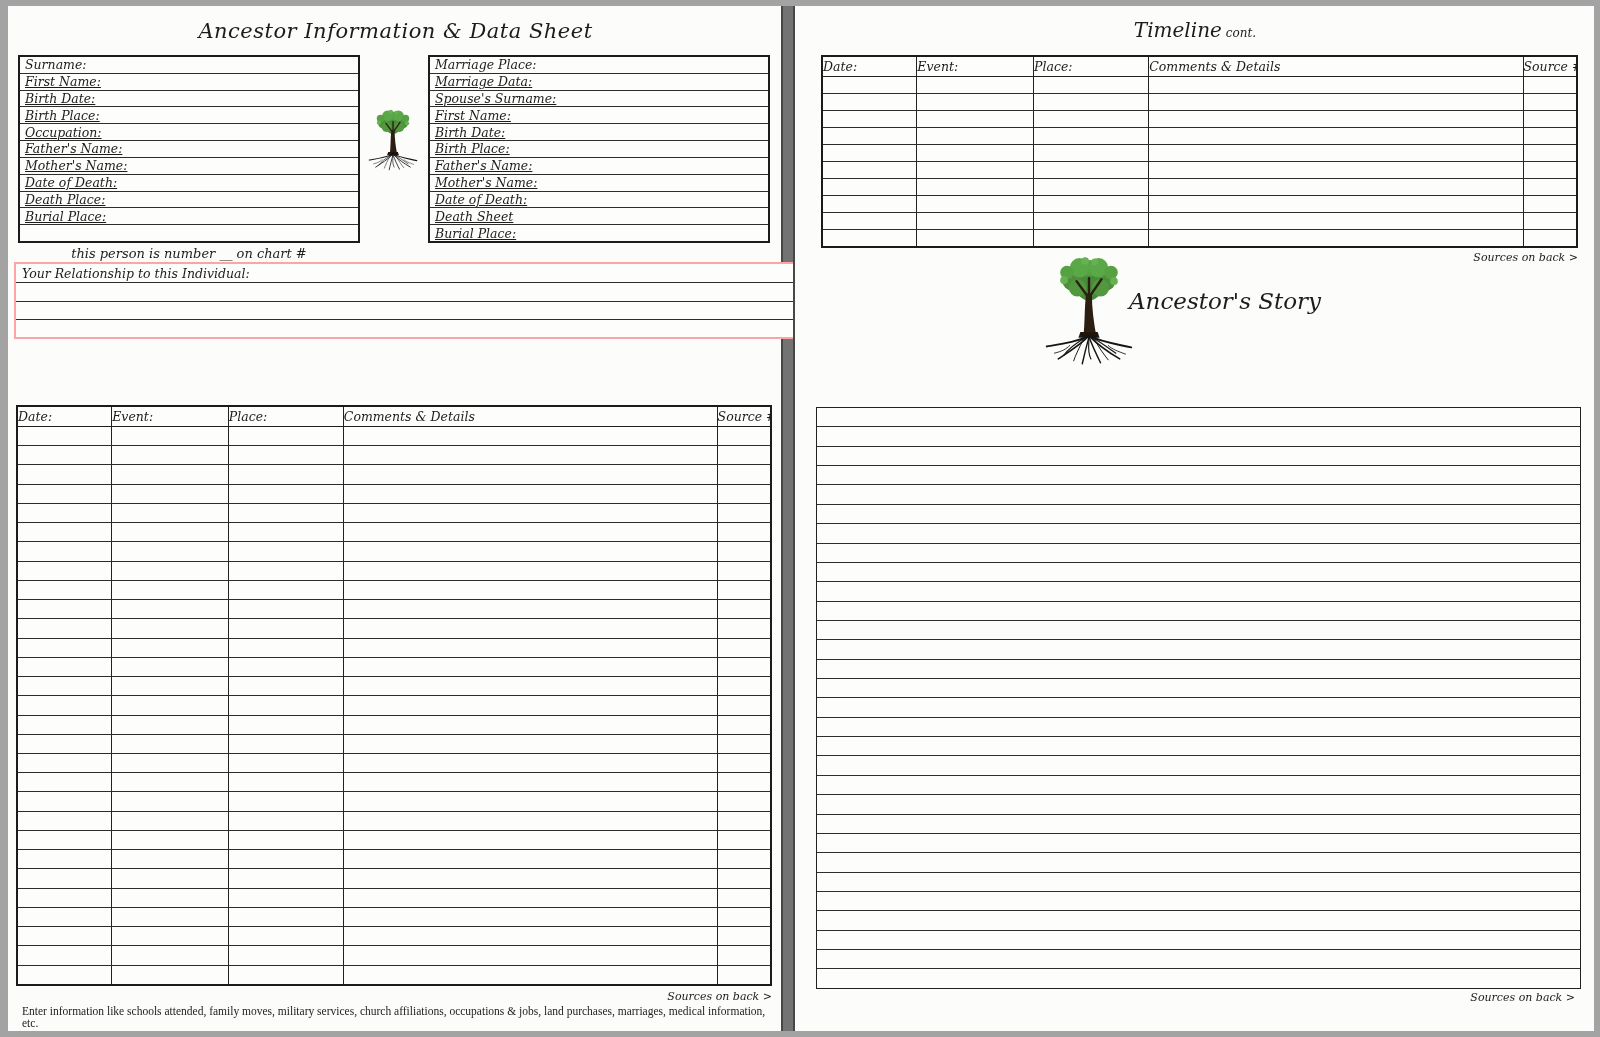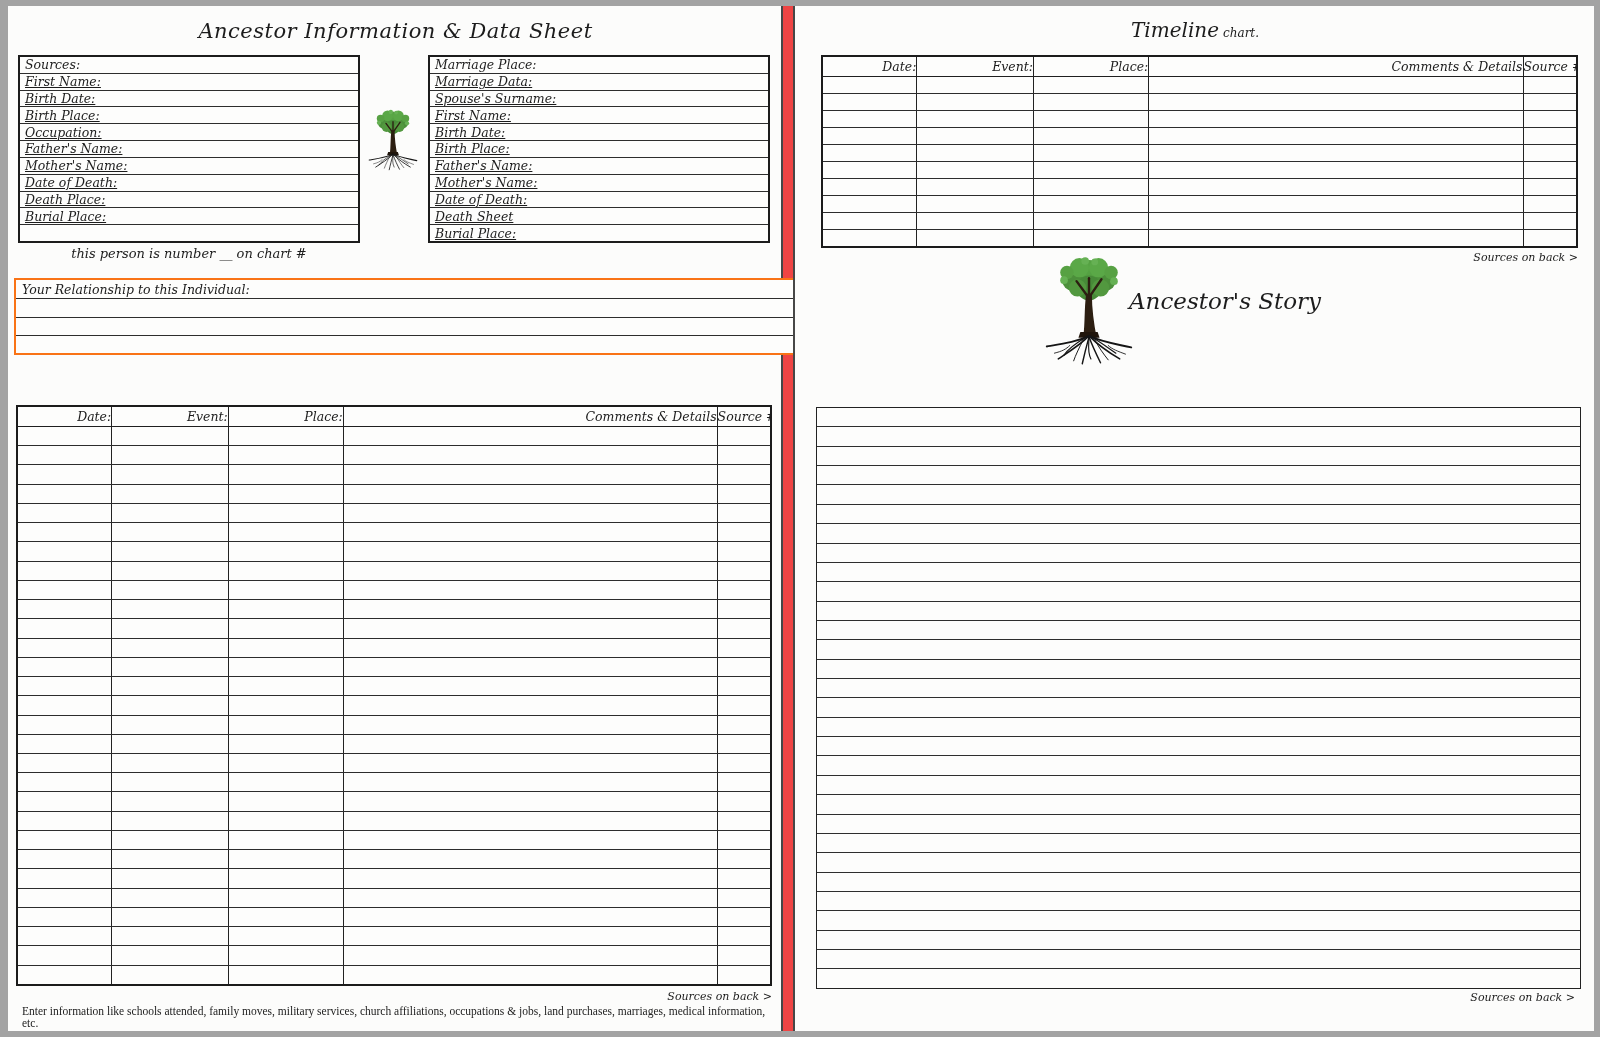--- a/index.html
+++ b/index.html
@@ -6,21 +6,21 @@
   html,body { width:1600px; height:1037px; }
   body {
     background:#a3a3a3;
     font-family:"DejaVu Serif", serif;
     color:#1c1c1c;
     position:relative;
     overflow:hidden;
   }
   .sheet {
     position:absolute; left:8px; top:6px; width:1586px; height:1025px;
-    background:#ef4444;
+    background:#737373;
   }
   .page { position:absolute; top:0; height:1025px; background:#fcfcfb; }
   .page-left  { left:0; width:775px; border-right:2px solid #474747; }
   .page-right { left:785px; width:801px; border-left:2px solid #474747; }
 
   
   .pl-title { position:absolute; left:0; top:13px; width:775px; text-align:center;
               font-size:21px; font-style:italic; letter-spacing:0.5px; }
   .tl-title { position:absolute; left:0; top:358px; width:775px; text-align:center;
               font-size:17px; font-style:italic; }
@@ -34,35 +34,35 @@
   .fieldbox .frow { flex:1; padding:0 5px; font-size:12.5px; font-style:italic;
                     display:flex; align-items:center; overflow:hidden; white-space:nowrap; }
   .fieldbox .frow + .frow { border-top:1px solid #2d2d2d;text-decoration:underline; }
   .fb-ancestor { left:10px; top:49px; }
   .fb-spouse   { left:420px; top:49px; }
 
   .chart-note { position:absolute; left:10px; top:240px; width:342px; text-align:center;
                 font-size:13px; font-style:italic; }
 
   
-  .rel-box { position:absolute; left:6px; top:272px; width:784px; height:77px;
-             border:2px solid #f97316; display:flex; flex-direction:column; background:#fdfdfc; }
+  .rel-box { position:absolute; left:6px; top:256px; width:784px; height:77px;
+             border:2px solid #fca5a5; display:flex; flex-direction:column; background:#fdfdfc; }
   .rel-box .rrow { flex:1; padding:0 6px; font-size:12.5px; font-style:italic;
                    display:flex; align-items:center; }
   .rel-box .rrow + .rrow { border-top:1px solid #2d2d2d; }
 
   
   .tl-table { position:absolute; border:2px solid #1b1b1b; background:#fdfdfc;
               display:flex; flex-direction:column;
               --cols: 12.4% 15.5% 15.3% 49.7% 7.1%; }
   .tl-left  { left:8px;  top:399px; width:756px; height:581px; }
   .tl-right { left:26px; top:49px;  width:757px; height:193px; }
   .tl-header { display:grid; grid-template-columns:var(--cols);
                border-bottom:1.5px solid #1f1f1f; height:20px; flex:0 0 auto; }
-  .tl-hcell { font-size:12.5px; font-style:italic; text-align:right; line-height:19px;
+  .tl-hcell { font-size:12.5px; font-style:italic; text-align:left; line-height:19px;
               overflow:hidden; white-space:nowrap; }
   .tl-hcell + .tl-hcell { border-left:1.5px solid #222; }
   .tl-body { flex:1; display:flex; flex-direction:column; }
   .tl-row { flex:1; display:grid; grid-template-columns:var(--cols);
             border-bottom:1px solid #2c2c2c; }
   .tl-row:last-child { border-bottom:none; }
   .tl-cell + .tl-cell { border-left:1.5px solid #222; }
 
   
   .sources-note { position:absolute; font-size:11px; font-style:italic; text-align:right; }
@@ -131,21 +131,21 @@
   </defs>
 </svg>
 
 <div class="sheet">
 
   <div class="page page-left">
 
     <div class="pl-title">Ancestor Information &amp; Data Sheet</div>
 
     <div class="fieldbox fb-ancestor">
-      <div class="frow">Sources:</div>
+      <div class="frow">Surname:</div>
       <div class="frow">First Name:</div>
       <div class="frow">Birth Date:</div>
       <div class="frow">Birth Place:</div>
       <div class="frow">Occupation:</div>
       <div class="frow">Father's Name:</div>
       <div class="frow">Mother's Name:</div>
       <div class="frow">Date of Death:</div>
       <div class="frow">Death Place:</div>
       <div class="frow">Burial Place:</div>
       <div class="frow"></div>
@@ -397,21 +397,21 @@
     </div>
 
     <div class="sources-note sn-left">Sources on back &gt;</div>
 
     <div class="footer-note">Enter information like schools attended, family moves, military services, church affiliations, occupations &amp; jobs, land purchases, marriages, medical information, etc.</div>
   </div>
 
   <div class="page page-right">
 
     <div class="pr-title">
-      <span>Timeline</span><span class="suffix">chart.</span>
+      <span>Timeline</span><span class="suffix">cont.</span>
     </div>
 
     <div class="tl-table tl-right">
       <div class="tl-header">
         <div class="tl-hcell">Date:</div>
         <div class="tl-hcell">Event:</div>
         <div class="tl-hcell">Place:</div>
         <div class="tl-hcell">Comments &amp; Details</div>
         <div class="tl-hcell">Source #</div>
       </div>

